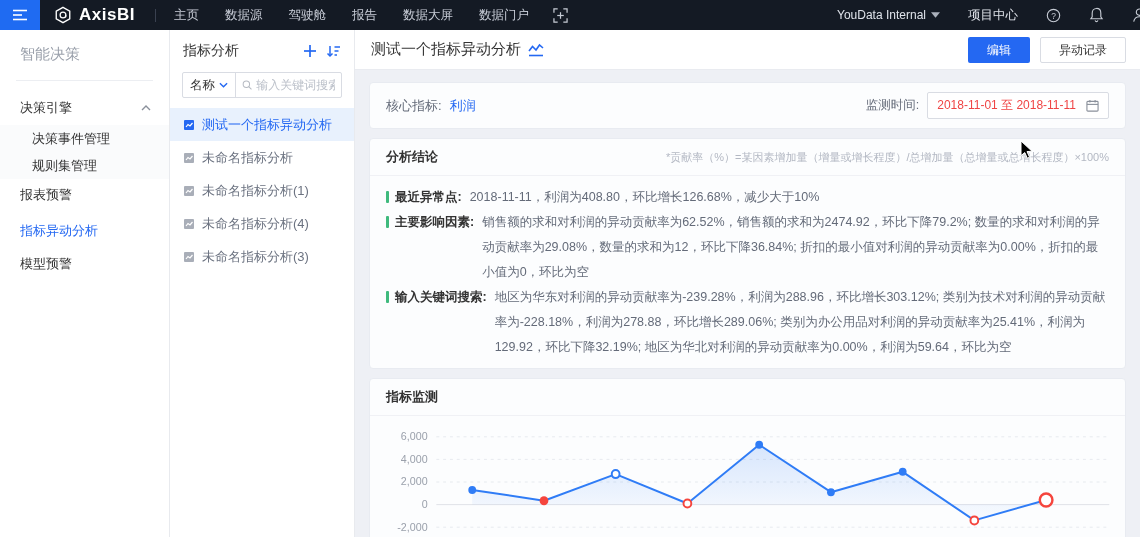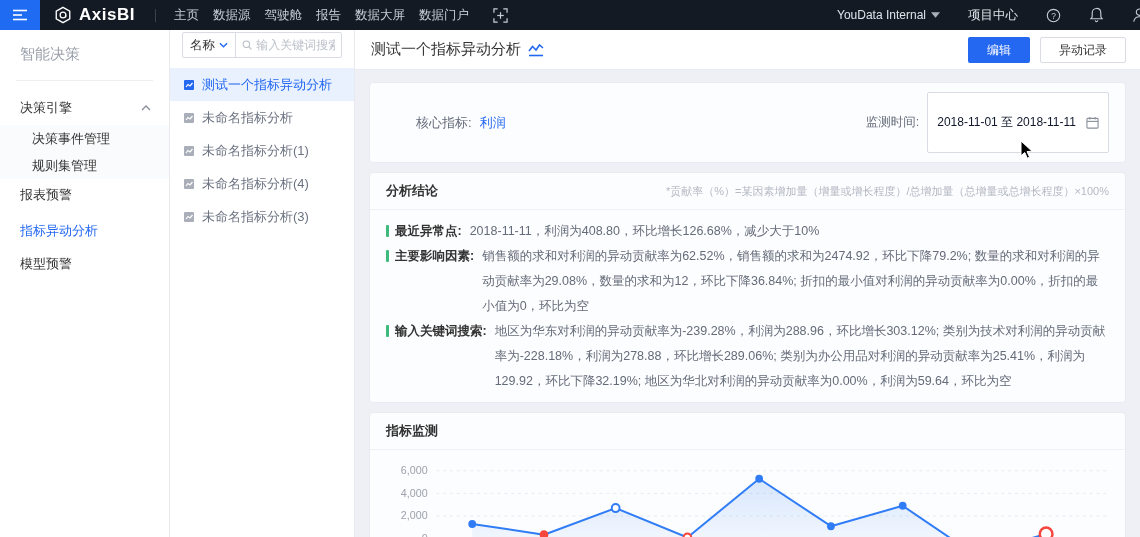--- a/index.html
+++ b/index.html
@@ -6,21 +6,21 @@
   html,body { width:1140px; height:537px; overflow:hidden; background:#eef0f5;
     font-family:"Liberation Sans","DejaVu Sans",sans-serif; position:relative; }
 
   
   .topbar { height:30px; background:#141a24; display:flex; align-items:center; color:#c6cbd4; }
   .menu-toggle { width:40px; height:30px; background:#1f6bf2; display:flex; align-items:center;
     justify-content:center; cursor:pointer; flex:0 0 auto; }
   .brand { display:flex; align-items:center; gap:7px; margin-left:14px; color:#fff;
     font-weight:bold; font-size:17px; letter-spacing:.5px; }
   .tb-divider { width:1px; height:13px; background:#3a4150; margin:0 18px 0 20px; }
-  .tb-menu { display:flex; align-items:center; gap:14px; font-size:12.5px; }
+  .tb-menu { display:flex; align-items:center; gap:26px; font-size:12.5px; }
   .tb-menu span { cursor:pointer; color:#c9ced8; }
   .tb-grid-icon { margin-left:24px; display:flex; align-items:center; cursor:pointer; }
   .tb-right { margin-left:auto; display:flex; align-items:center; gap:28px; padding-right:0; }
   .workspace { display:flex; align-items:center; gap:5px; font-size:12px; color:#dfe3ea; cursor:pointer; }
   .proj { font-size:12.5px; color:#dfe3ea; cursor:pointer; }
   .tb-icon { display:flex; align-items:center; cursor:pointer; }
   .person-clip { margin-right:-7px; }
 
   
   .layout { display:flex; height:507px; }
@@ -66,25 +66,25 @@
 
   .content { padding:12px 14px; display:flex; flex-direction:column; gap:9px; overflow:hidden; }
   .card { background:#fcfdfe; border:1px solid #e8ebf1; border-radius:4px; }
   .card-head { display:flex; align-items:center; justify-content:space-between;
     padding:9px 16px; border-bottom:1px solid #f0f1f5; }
   .card-title { font-size:13px; color:#333; font-weight:600; }
   .card-note { font-size:11px; color:#b3b8c3; }
 
   
   .metric-card { display:flex; align-items:center; justify-content:space-between; padding:9px 16px; }
-  .metric-left { font-size:13px; color:#646b79; display:flex; gap:8px; align-items:center;margin-left:30px; }
+  .metric-left { font-size:13px; color:#646b79; display:flex; gap:8px; align-items:center; }
   .metric-value { color:#2468f2; }
   .time-right { display:flex; align-items:center; gap:8px; font-size:12.5px; color:#646b79; }
   .date-input { display:flex; align-items:center; gap:10px; border:1px solid #d9dce3; border-radius:2px;
-    padding:21px 9px; font-size:12px; color:#0f172a; background:#fff; cursor:pointer; }
+    padding:4px 9px; font-size:12px; color:#ef4444; background:#fff; cursor:pointer; }
 
   
   .bullets { padding:9px 16px 8px 16px; }
   .bullet { display:flex; font-size:12.5px; line-height:25px; }
   .bullet-label { flex:0 0 auto; display:flex; align-items:flex-start; gap:6px; color:#333;
     font-weight:bold; white-space:nowrap; margin-right:8px; }
   .gbar { width:3px; height:12px; background:#3fba7d; border-radius:1px; margin-top:6px; }
   .bullet-text { color:#646b79; }
 
   
@@ -168,20 +168,36 @@
       </svg>
     </div>
     <div class="side-sub">决策事件管理</div>
     <div class="side-sub">规则集管理</div>
     <div class="side-item">报表预警</div>
     <div class="side-item active" style="margin-top:5px;">指标异动分析</div>
     <div class="side-item tall">模型预警</div>
   </div>
 
   <div class="panel">
+    <div class="panel-head">
+      <span class="panel-title">指标分析</span>
+      <span class="panel-head-icons">
+        <svg width="14" height="14" viewBox="0 0 14 14" style="cursor:pointer;">
+          <line x1="7" y1="1" x2="7" y2="13" stroke="#2468f2" stroke-width="1.7"></line>
+          <line x1="1" y1="7" x2="13" y2="7" stroke="#2468f2" stroke-width="1.7"></line>
+        </svg>
+        <svg width="15" height="14" viewBox="0 0 15 14" style="cursor:pointer;">
+          <line x1="4" y1="2" x2="4" y2="12" stroke="#2468f2" stroke-width="1.5"></line>
+          <polyline points="1.5,9.5 4,12 6.5,9.5" fill="none" stroke="#2468f2" stroke-width="1.5"></polyline>
+          <line x1="8.5" y1="3" x2="14" y2="3" stroke="#2468f2" stroke-width="1.5"></line>
+          <line x1="8.5" y1="7" x2="12.5" y2="7" stroke="#2468f2" stroke-width="1.5"></line>
+          <line x1="8.5" y1="11" x2="11" y2="11" stroke="#2468f2" stroke-width="1.5"></line>
+        </svg>
+      </span>
+    </div>
     <div class="searchbar">
       <div class="field-select">
         <span>名称</span>
         <svg width="9" height="6" viewBox="0 0 10 6">
           <polyline points="1,1 5,5 9,1" fill="none" stroke="#2468f2" stroke-width="1.5"></polyline>
         </svg>
       </div>
       <div class="search-input-wrap">
         <svg width="12" height="12" viewBox="0 0 14 14">
           <circle cx="6" cy="6" r="4.4" fill="none" stroke="#b6bac2" stroke-width="1.4"></circle>

